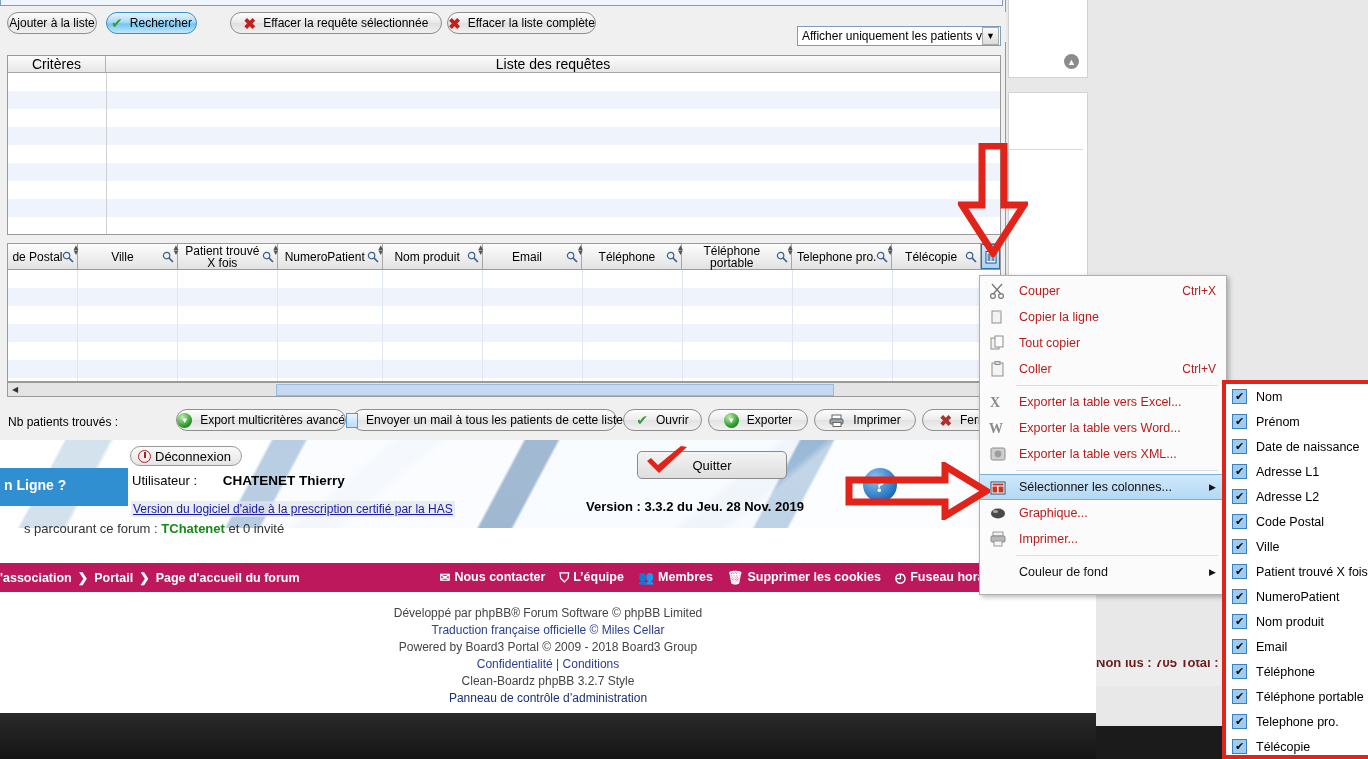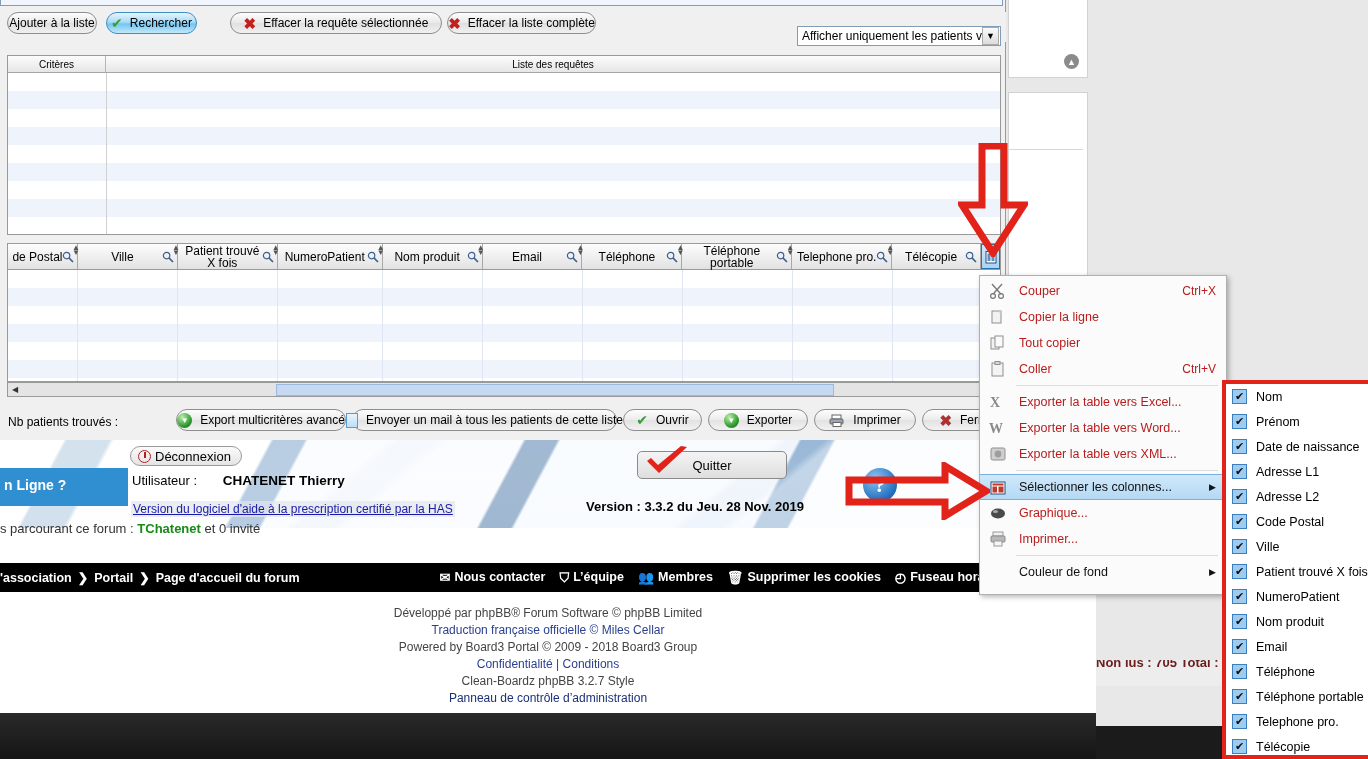--- a/index.html
+++ b/index.html
@@ -33,24 +33,24 @@
   #quitter-btn { position:absolute; left:637px; top:451px; width:150px; height:28px; border:1px solid #8a8a8a;
      border-radius:5px; background:linear-gradient(#f4f4f4,#dedede); display:flex; align-items:center; justify-content:center;
      font-size:13px; }
   #quitter-check { position:absolute; left:645px; top:446px; width:46px; height:34px; }
   #version-line { position:absolute; left:586px; top:499px; font-weight:bold; font-size:13px; }
   #help-bubble { position:absolute; left:863px; top:468px; width:34px; height:34px; border-radius:50%;
      background:radial-gradient(circle at 35% 30%, #8fc3ef, #1f6fc0 70%, #14538f);
      color:#fff; font-weight:bold; font-size:22px; display:flex; align-items:center; justify-content:center;
      font-family:"Liberation Serif", serif; }
 
-  #browsing-line { position:absolute; left:0; top:521px; font-size:13px; color:#333; }
+  #browsing-line { position:absolute; left:0; top:521px; font-size:13px; color:#333;padding-left:24px; }
   #browsing-line .uname { color:#178a17; font-weight:bold; }
 
-  #forum-navbar { position:absolute; left:0; top:563px; width:1096px; height:29px; background:#000000; color:#fff; font-size:12.5px; font-weight:bold; }
+  #forum-navbar { position:absolute; left:0; top:563px; width:1096px; height:29px; background:#be185d; color:#fff; font-size:12.5px; font-weight:bold; }
   #bc { position:absolute; left:0; top:7px; display:flex; align-items:center; gap:6px; }
   #bc .sep { color:#fff; font-weight:bold; }
   #navright { position:absolute; right:108px; top:7px; display:flex; align-items:center; gap:14px; }
   #navright .ni { display:flex; align-items:center; gap:4px; white-space:nowrap; }
   .gl { font-size:13px; line-height:1; }
 
   #forum-footer { position:absolute; left:0; top:592px; width:1096px; height:167px; background:#fff;
      text-align:center; padding-top:13px; font-size:12px; color:#444; line-height:17px; }
   #forum-footer a, #forum-footer .lk { color:#2a3f8f; }
   #forum-footer .bold { font-weight:normal; color:#1c2f7a; }
@@ -77,21 +77,21 @@
 
   #filter-select { position:absolute; left:797px; top:14px; width:204px; height:20px; border:1px solid #7f9db9;
      background:#fff; font-size:12px; display:flex; align-items:center; }
   #filter-select .txt { padding-left:4px; flex:1; overflow:hidden; white-space:nowrap; }
   #filter-select .arrow { width:17px; height:18px; margin-right:1px; background:linear-gradient(#fafafa,#dcdcdc);
      border:1px solid #aaa; display:flex; align-items:center; justify-content:center; font-size:9px; }
 
   
   #crit-grid { position:absolute; left:7px; top:55px; width:994px; height:180px; border:1px solid #999; background:#fff; }
   #crit-head { display:flex; height:17px; background:linear-gradient(#fcfcfc,#e6e6e6); border-bottom:1px solid #a6a6a6;
-     font-size:10px; }
+     font-size:14px; }
   #crit-head .c1 { width:98px; border-right:1px solid #b5b5b5; display:flex; align-items:center; justify-content:center; }
   #crit-head .c2 { flex:1; display:flex; align-items:center; justify-content:center; }
   .crow { height:18px; border-bottom:1px solid transparent; }
   #crit-body { position:relative; height:161px; }
   #crit-vline { position:absolute; left:98px; top:0; width:1px; height:161px; background:#d0d0d0; }
 
   
   #colhead { position:absolute; left:7px; top:243px; width:994px; height:27px;
      background:linear-gradient(#fdfdfd,#e2e2e2); border:1px solid #9a9a9a; display:flex; }
   .ch { position:relative; border-right:1px solid #a8a8a8; display:flex; align-items:center; justify-content:center;

